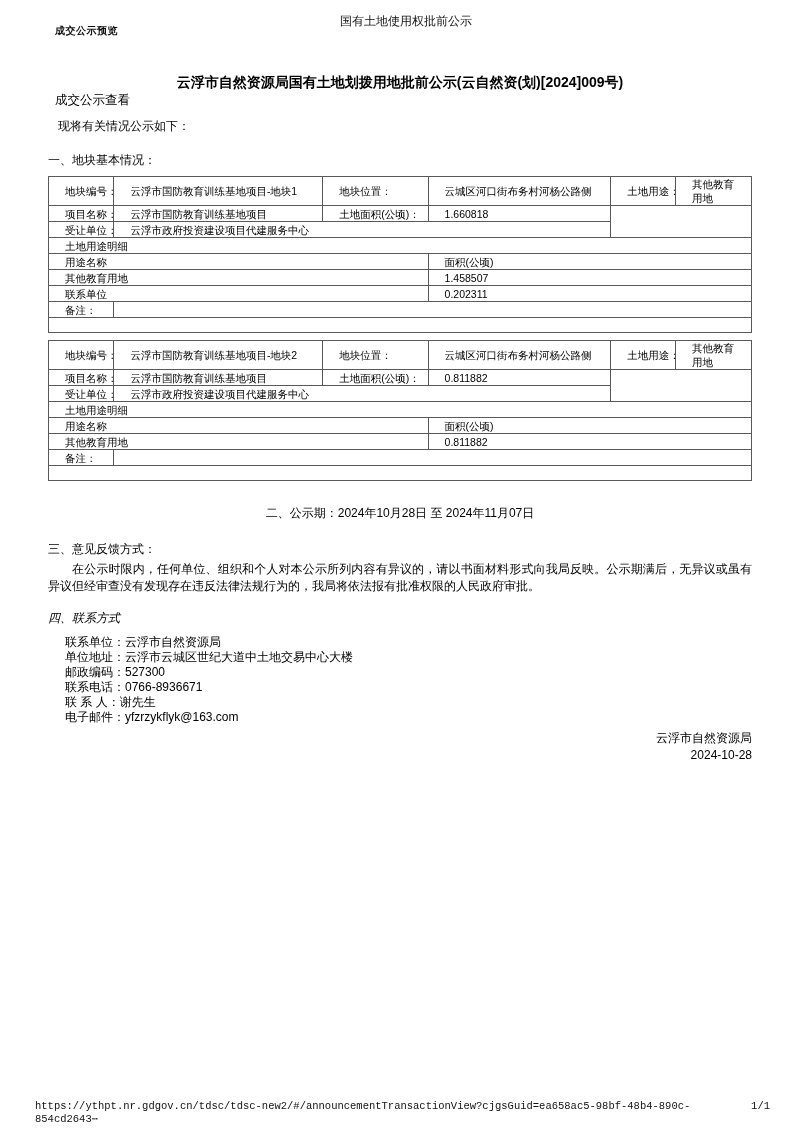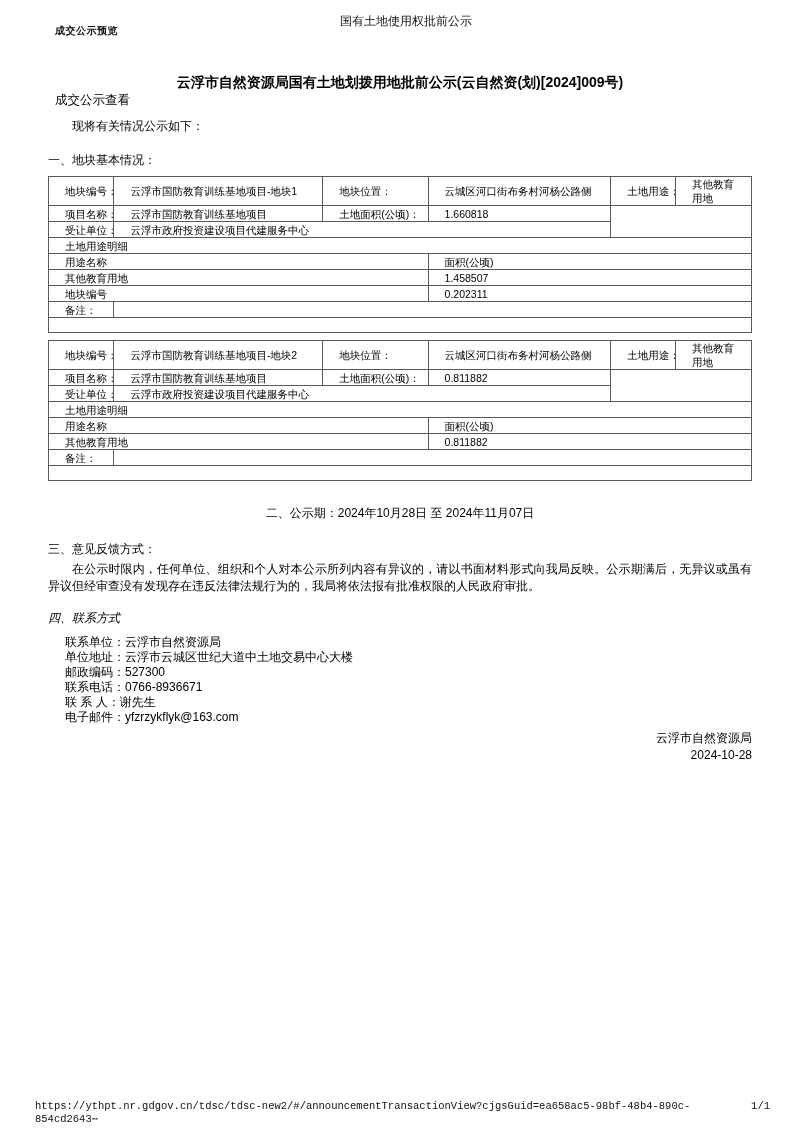--- a/index.html
+++ b/index.html
@@ -42,21 +42,21 @@
     font-weight: bold;
     text-align: center;
     color: #000;
   }
   .view-title {
     margin-left: 7px;
     font-size: 12.5px;
   }
   .intro {
     margin-top: 9px;
-    margin-left: 24px;
+    margin-left: 10px;
     font-size: 12px;
   }
   .sec-heading {
     font-size: 12px;
     color: #000;
   }
   .s1 { margin-top: 17px; }
   .s2 { margin-top: 24px; text-align: center; }
   .s3 { margin-top: 19px; }
   .s4 { margin-top: 16px; font-style: italic; }
@@ -166,21 +166,21 @@
     </tr>
     <tr>
       <td colspan="3">用途名称</td>
       <td colspan="3">面积(公顷)</td>
     </tr>
     <tr>
       <td colspan="3">其他教育用地</td>
       <td colspan="3">1.458507</td>
     </tr>
     <tr>
-      <td colspan="3">地块编号</td>
+      <td colspan="3">联系单位</td>
       <td colspan="3">0.202311</td>
     </tr>
     <tr>
       <td class="lbl">备注：</td>
       <td colspan="5"></td>
     </tr>
     <tr class="spacer-row">
       <td colspan="6"></td>
     </tr>
   </tbody>

